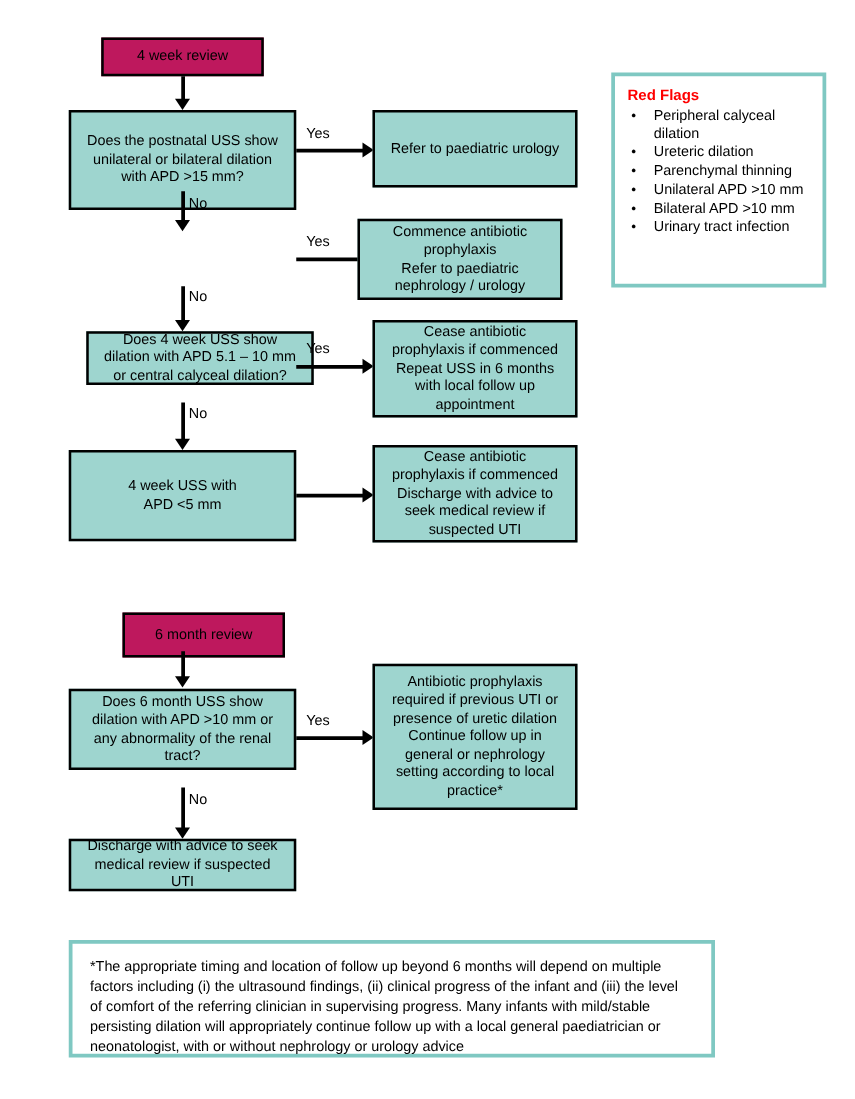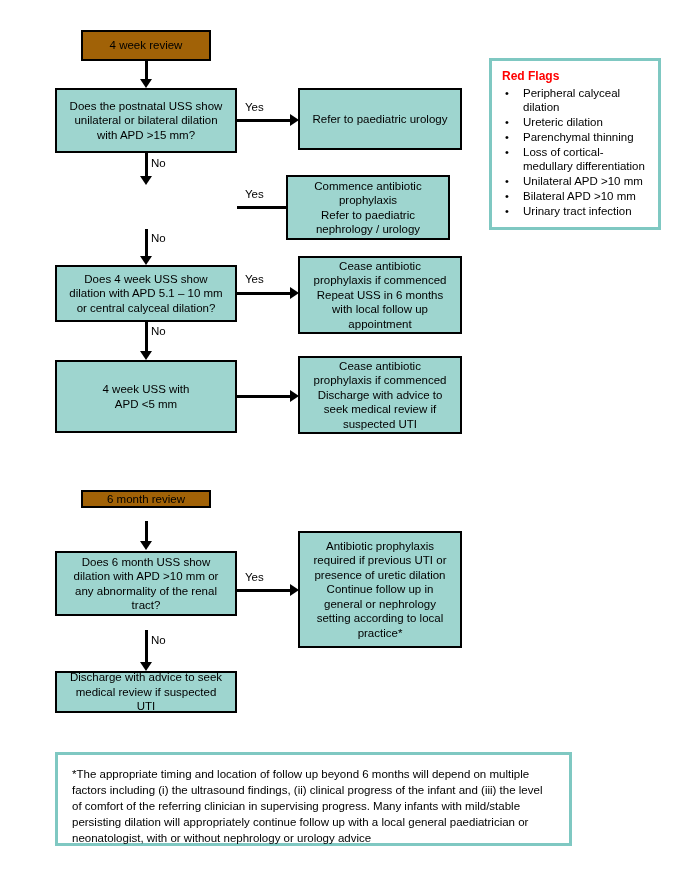--- a/index.html
+++ b/index.html
@@ -18,21 +18,21 @@
     box-sizing:border-box;
     border:2px solid #000000;
     display:flex;align-items:center;justify-content:center;
     text-align:center;
     font-size:11.5px;
     line-height:14.5px;
     padding:3px 5px;
   }
   .node .txt{display:block;width:100%;}
   .teal{background:#9ED5CF;}
-  .blue{background:#a16207;}
+  .blue{background:#be185d;}
 
   
   .panel{
     position:absolute;
     box-sizing:border-box;
     background:#ffffff;
     border:3px solid #7FC8C2;
     padding:8px 10px;
   }
   .panel-title{
@@ -91,21 +91,21 @@
 
 <div class="canvas">
 
   <div class="node blue" style="left:81px;top:30px;width:130px;height:31px;">
     <span class="txt">4 week review</span>
   </div>
 
   <div class="vline" style="left:145px;top:61px;height:21px;"></div>
   <div class="arrow-down" style="left:140px;top:79px;"></div>
 
-  <div class="node teal" style="left:55px;top:88px;width:182px;height:65px;justify-content:center;">
+  <div class="node teal" style="left:55px;top:88px;width:182px;height:80px;justify-content:center;">
     <span class="txt">
       <span>Does the postnatal USS show</span><br>
       <span>unilateral or bilateral dilation</span><br>
       <span>with APD &gt;15 mm?</span>
     </span>
   </div>
 
   <div class="hline" style="left:237px;top:119px;width:56px;"></div>
   <div class="arrow-right" style="left:290px;top:114px;"></div>
   <div class="edge-label" style="left:245px;top:101px;">Yes</div>
@@ -129,21 +129,21 @@
       <span>prophylaxis</span><br>
       <span>Refer to paediatric</span><br>
       <span>nephrology / urology</span>
     </span>
   </div>
 
   <div class="vline" style="left:145px;top:229px;height:31px;"></div>
   <div class="arrow-down" style="left:140px;top:256px;"></div>
   <div class="edge-label" style="left:151px;top:232px;">No</div>
 
-  <div class="node teal" style="left:55px;top:265px;width:182px;height:57px;text-align:center;">
+  <div class="node teal" style="left:69px;top:265px;width:182px;height:43px;text-align:center;">
     <span class="txt">
       <span>Does 4 week USS show</span><br>
       <span>dilation with APD 5.1 – 10 mm</span><br>
       <span>or central calyceal dilation?</span>
     </span>
   </div>
 
   <div class="hline" style="left:237px;top:292px;width:56px;"></div>
   <div class="arrow-right" style="left:290px;top:287px;"></div>
   <div class="edge-label" style="left:245px;top:273px;">Yes</div>
@@ -181,28 +181,27 @@
       <span>suspected UTI</span>
     </span>
   </div>
 
   <div class="panel" style="left:489px;top:58px;width:172px;height:172px;">
     <div class="panel-title">Red Flags</div>
     <ul class="bullets">
       <li>Peripheral calyceal dilation</li>
       <li>Ureteric dilation</li>
       <li>Parenchymal thinning</li>
-      <li>Loss of cortical-medullary differentiation</li>
       <li>Unilateral APD &gt;10 mm</li>
       <li>Bilateral APD &gt;10 mm</li>
       <li>Urinary tract infection</li>
     </ul>
   </div>
 
-  <div class="node blue" style="left:81px;top:490px;width:130px;height:18px;">
+  <div class="node blue" style="left:98px;top:490px;width:130px;height:36px;">
     <span class="txt">6 month review</span>
   </div>
 
   <div class="vline" style="left:145px;top:521px;height:24px;"></div>
   <div class="arrow-down" style="left:140px;top:541px;"></div>
 
   <div class="node teal" style="left:55px;top:551px;width:182px;height:65px;">
     <span class="txt">
       <span>Does 6 month USS show</span><br>
       <span>dilation with APD &gt;10 mm or</span><br>

